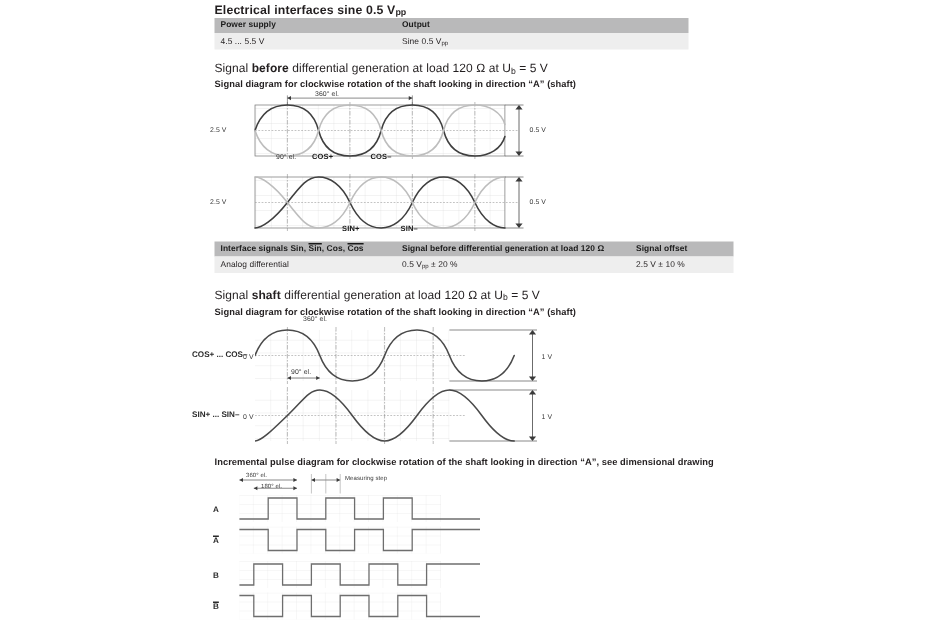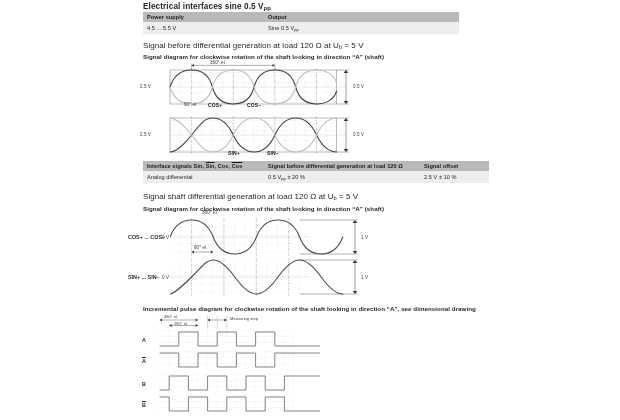--- a/index.html
+++ b/index.html
@@ -15,21 +15,21 @@
   .h-title{
     position:absolute;left:143px;top:2px;
     font-size:8.2px;font-weight:bold;letter-spacing:.1px;
   }
   .sub{font-size:.72em;vertical-align:-0.22em;letter-spacing:0;}
 
   .para{
     position:absolute;left:143px;
     font-size:8px;font-weight:normal;letter-spacing:.05px;white-space:nowrap;
   }
-  .para b{font-weight:normal;}
+  .para b{font-weight:bold;}
   .cap{
     position:absolute;left:143px;
     font-size:6.2px;font-weight:bold;letter-spacing:.05px;white-space:nowrap;
   }
 
   
   .tbl{position:absolute;border-collapse:collapse;table-layout:fixed;}
   .tbl td{
     font-size:5.6px;padding:2.2px 4px;vertical-align:middle;
     letter-spacing:.05px;white-space:nowrap;

